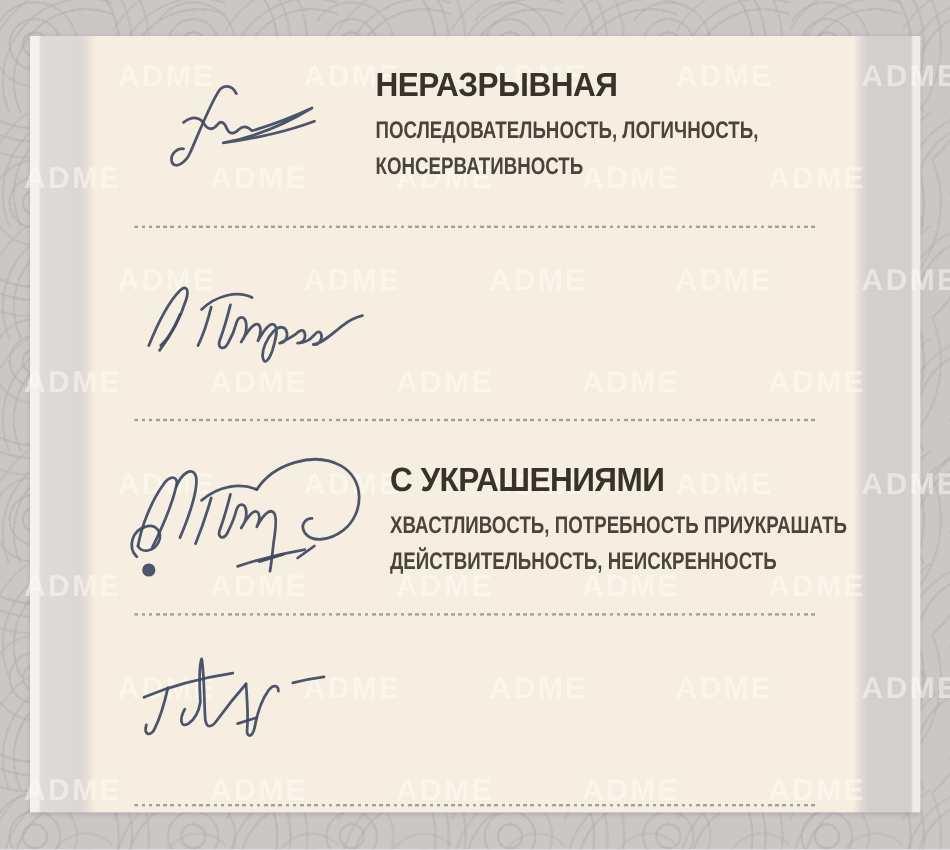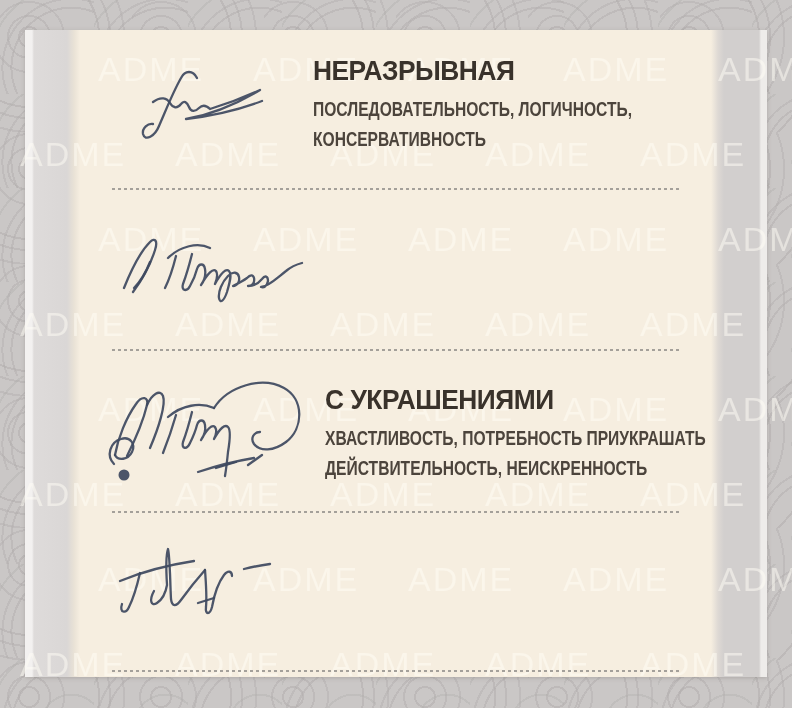--- a/index.html
+++ b/index.html
@@ -32,21 +32,21 @@
       #dedbda 9px, #dad7d6 42px, #e9e2d6 49px,
       #f6eee0 55px, #f6eee0 686px,
       #ded9d4 693px, #d2cfce 699px, #d2cfce 734px,
       #eeecea 736px, #eeecea 742px);
     box-shadow:0 1px 4px rgba(90,85,80,.25);
   }
 
   .wm-layer{position:absolute;inset:0;pointer-events:none;}
   .wm{
     position:absolute;
-    font-weight:normal;font-size:34px;letter-spacing:2px;
+    font-weight:bold;font-size:25px;letter-spacing:2px;
     color:rgba(255,253,246,.5);
     white-space:nowrap;
   }
 
   .content{position:absolute;inset:0;}
 
   .sig{position:absolute;}
   .sig path{fill:none;stroke:#3e4960;stroke-width:2.3;
     stroke-linecap:round;stroke-linejoin:round;opacity:.93;}
   .sig circle{fill:#3e4960;opacity:.93;}

